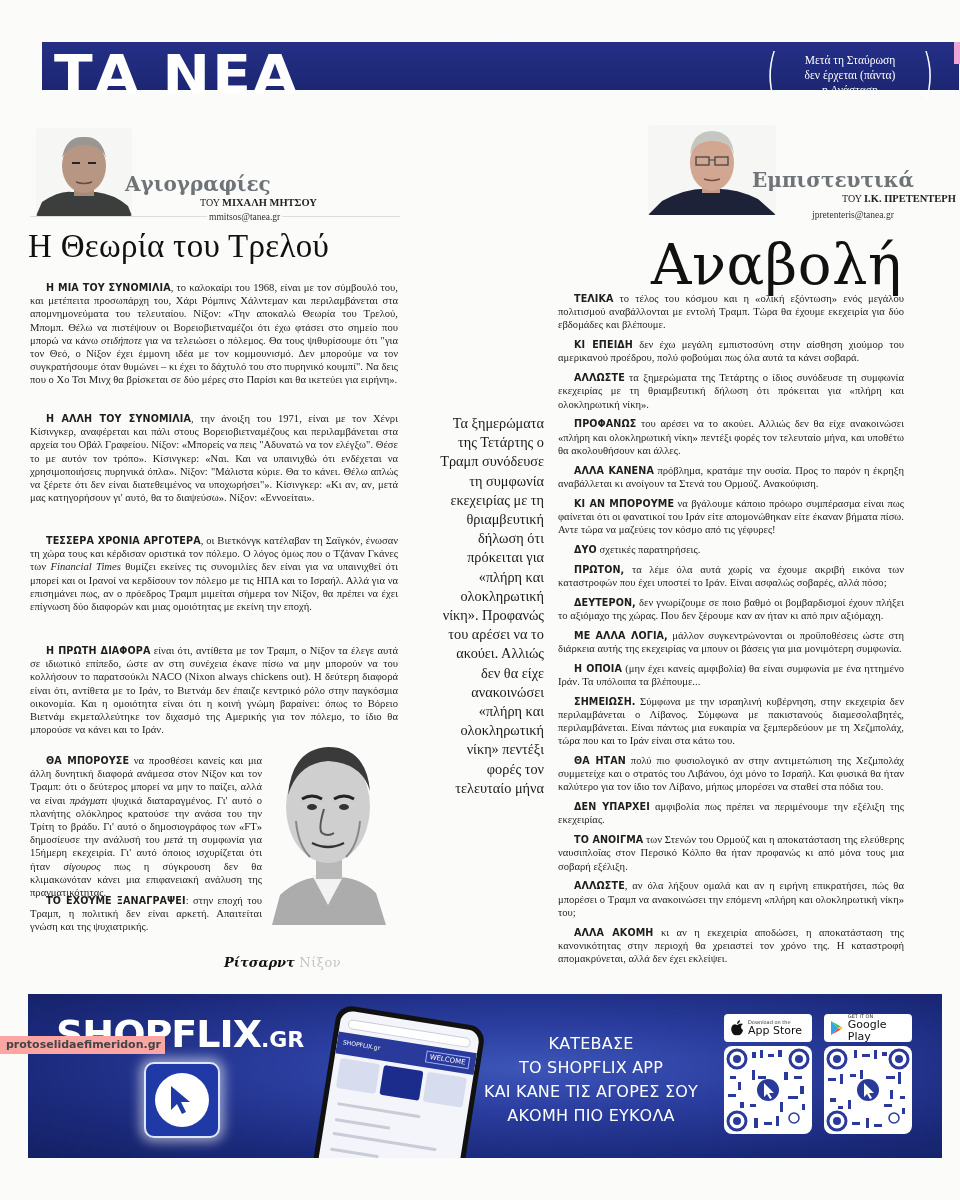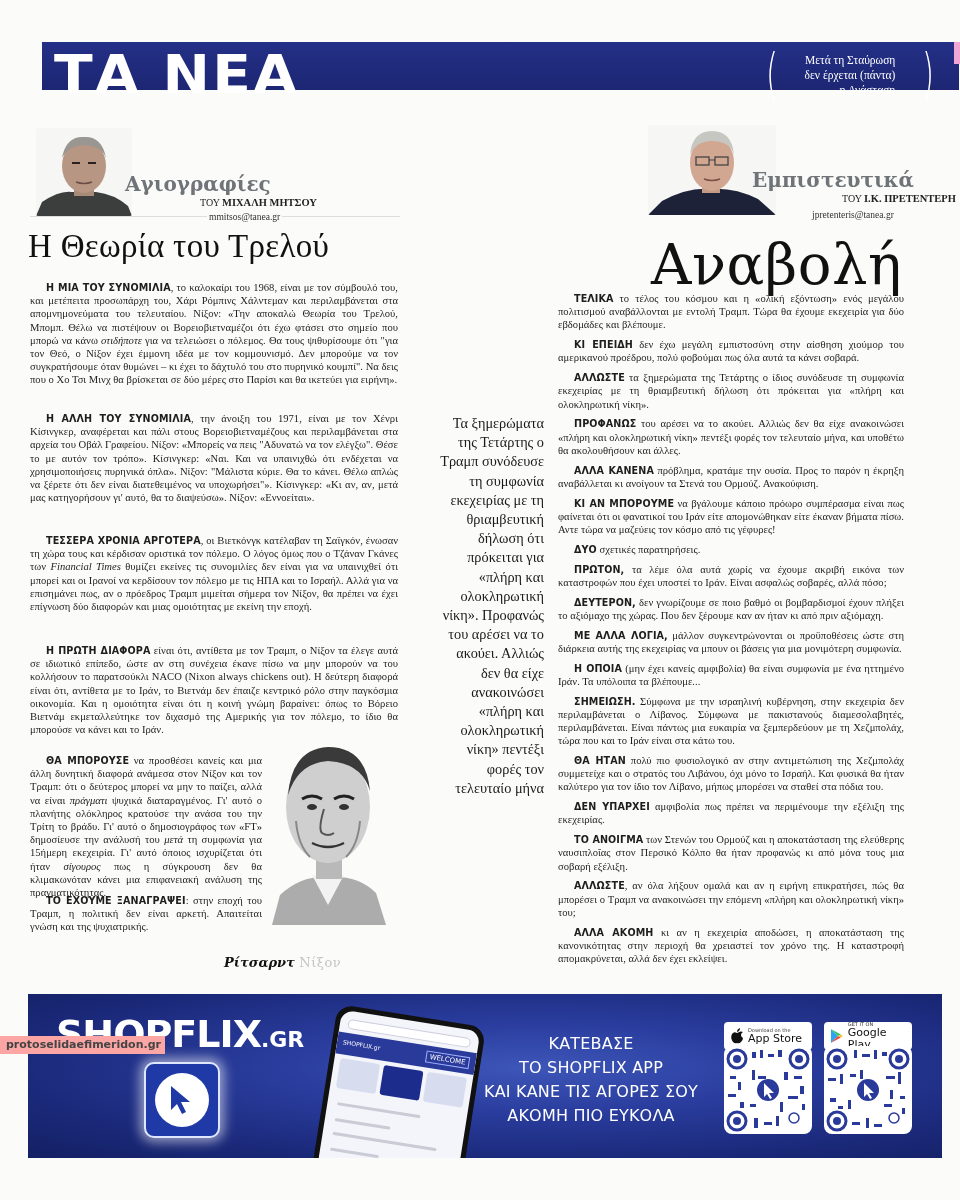--- a/index.html
+++ b/index.html
@@ -23,21 +23,21 @@
     position: absolute; right: 24px; top: 6px; width: 170px; height: 54px;
     display: flex; align-items: center; justify-content: center;
   }
   .paren {
     position: absolute; top: -4px; font-size: 56px; color: #fff; font-weight: 100;
     font-family: "DejaVu Sans", sans-serif; line-height: 60px; transform: scaleX(0.55);
   }
   .paren.left { left: -4px; }
   .paren.right { right: -4px; }
   .tagline-text {
-    color: #fff; font-size: 11.5px; line-height: 15px; text-align: right;
+    color: #fff; font-size: 11.5px; line-height: 15px; text-align: center;
     font-family: "Liberation Serif", serif;
   }
   .pink-tab { position: absolute; right: 0; top: 42px; width: 6px; height: 22px; background: #f2a6d6; }
 
   
   .avatar {
     position: absolute; overflow: hidden; border-radius: 2px;
   }
   .avatar svg { display: block; }
   .col-title {
@@ -133,21 +133,21 @@
   .phone-tiles .t2 { background: #1c2c8c; }
   .phone-row { position: absolute; left: 10px; right: 10px; height: 3px; background: #c9cbd6; border-radius: 2px; }
 
   .ad-cta {
     position: absolute; left: 438px; top: 38px; width: 250px;
     font-family: "DejaVu Sans", sans-serif; color: #fff; font-size: 16px; line-height: 24px;
     text-align: center; letter-spacing: 0.2px;
   }
   .store-badge {
     position: absolute; top: 20px; width: 88px; height: 28px; background: #fff; border-radius: 4px;
-    display: flex; align-items: center; padding-left: 6px; gap: 4px; margin-top: 8px;
+    display: flex; align-items: center; padding-left: 6px; gap: 4px;
   }
   .store-badge .small { font-family: "DejaVu Sans", sans-serif; font-size: 5px; color: #333; line-height: 6px; }
   .store-badge .big { font-family: "DejaVu Sans", sans-serif; font-size: 11px; color: #111; line-height: 12px; }
   .qr {
     position: absolute; top: 52px; width: 88px; height: 88px; background: #fff; border-radius: 8px; overflow: hidden;
   }
 </style>
 </head>
 <body>
 

